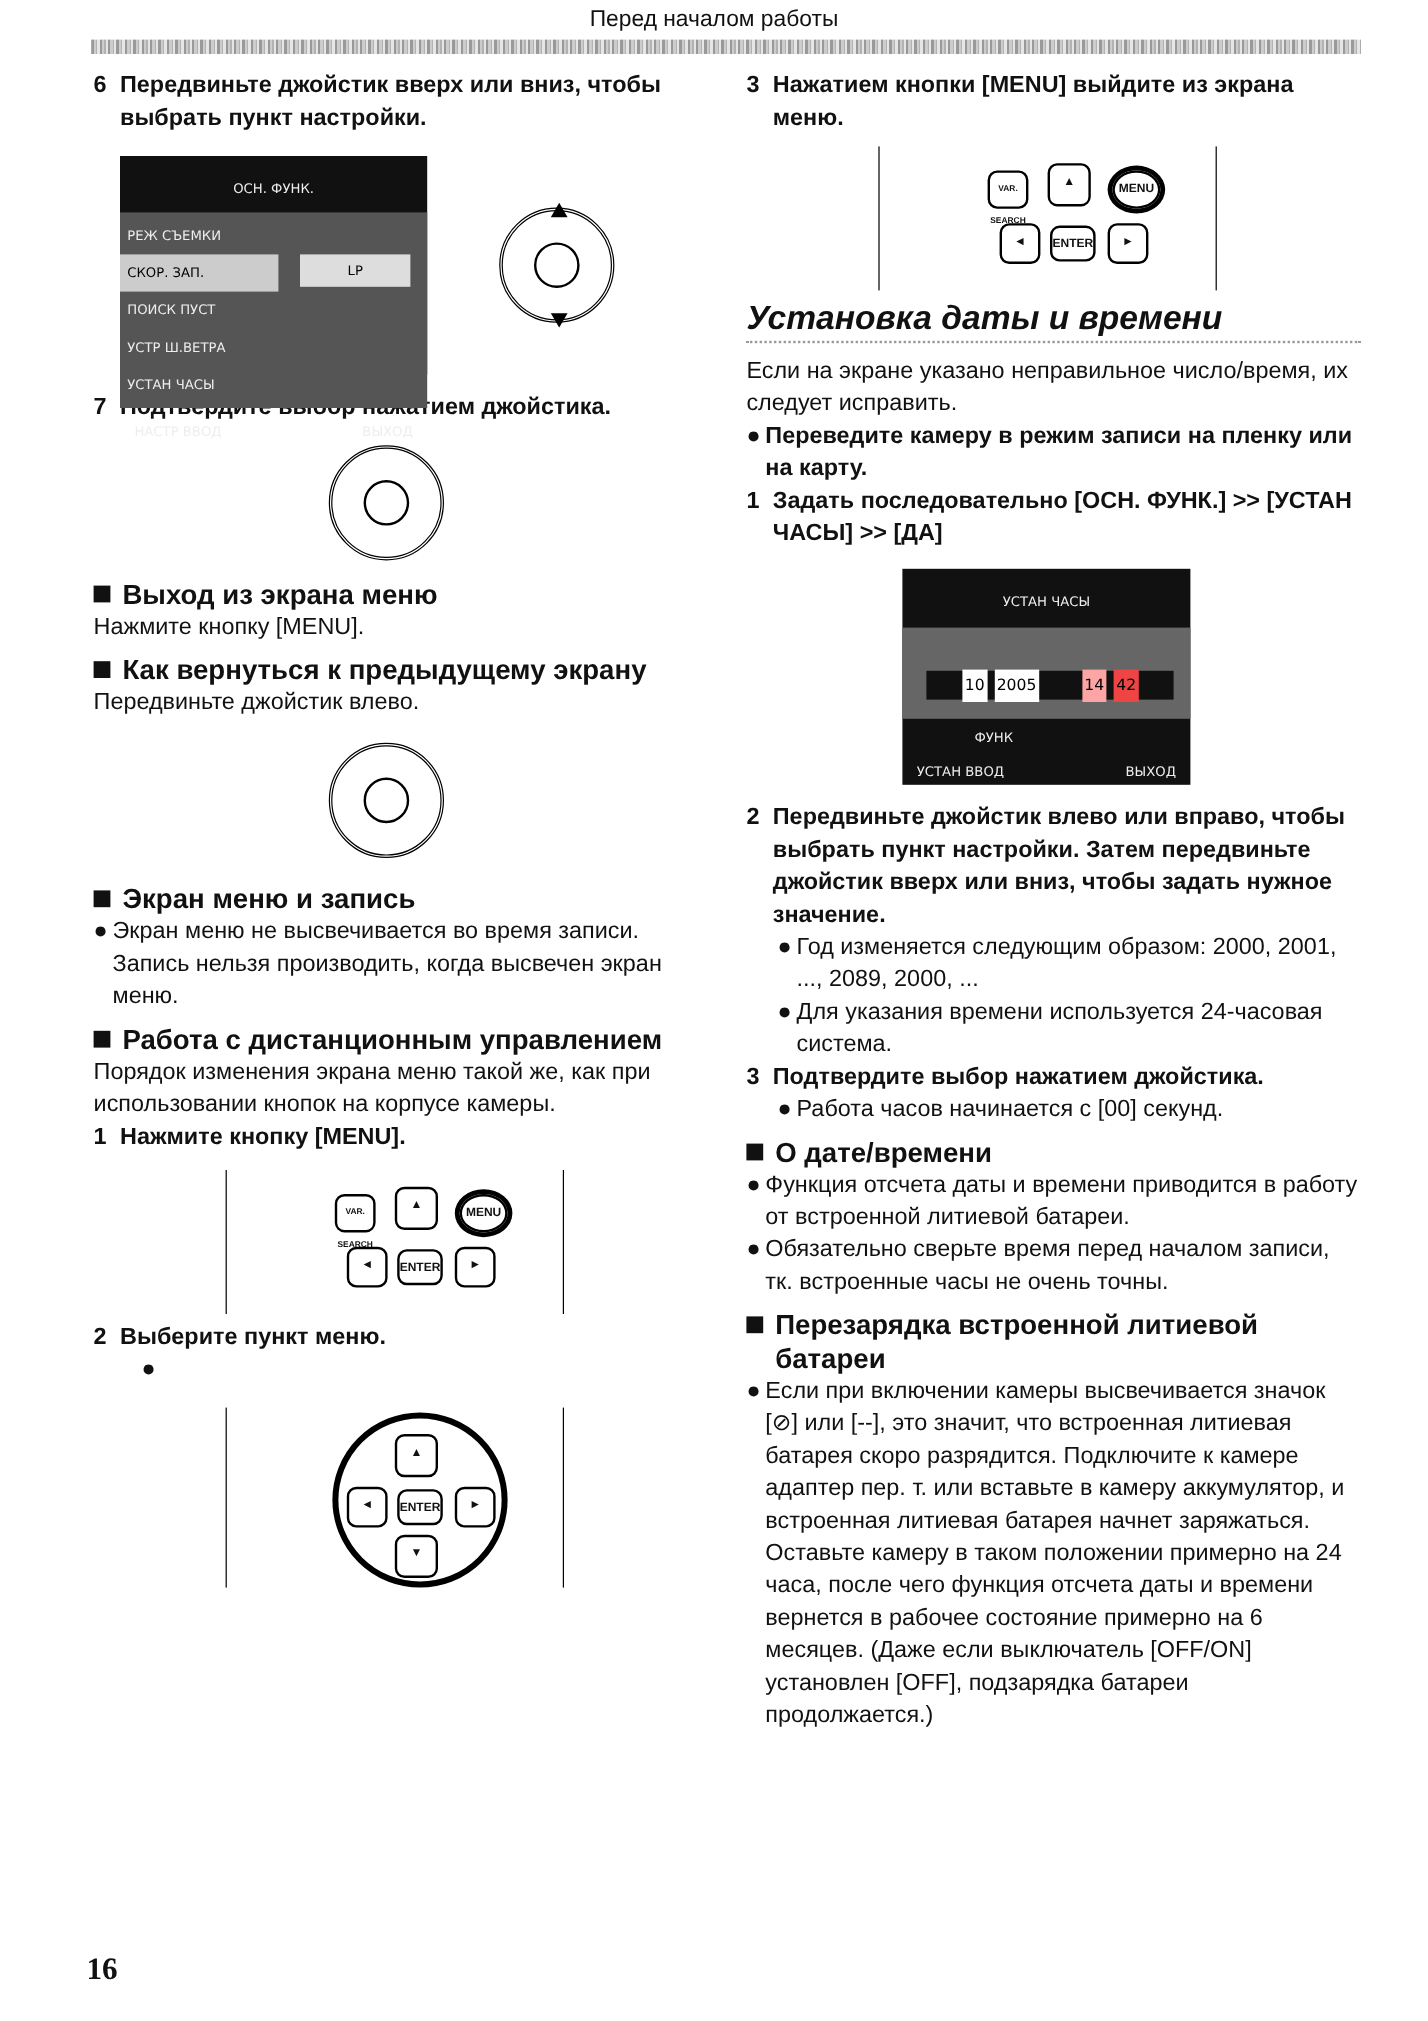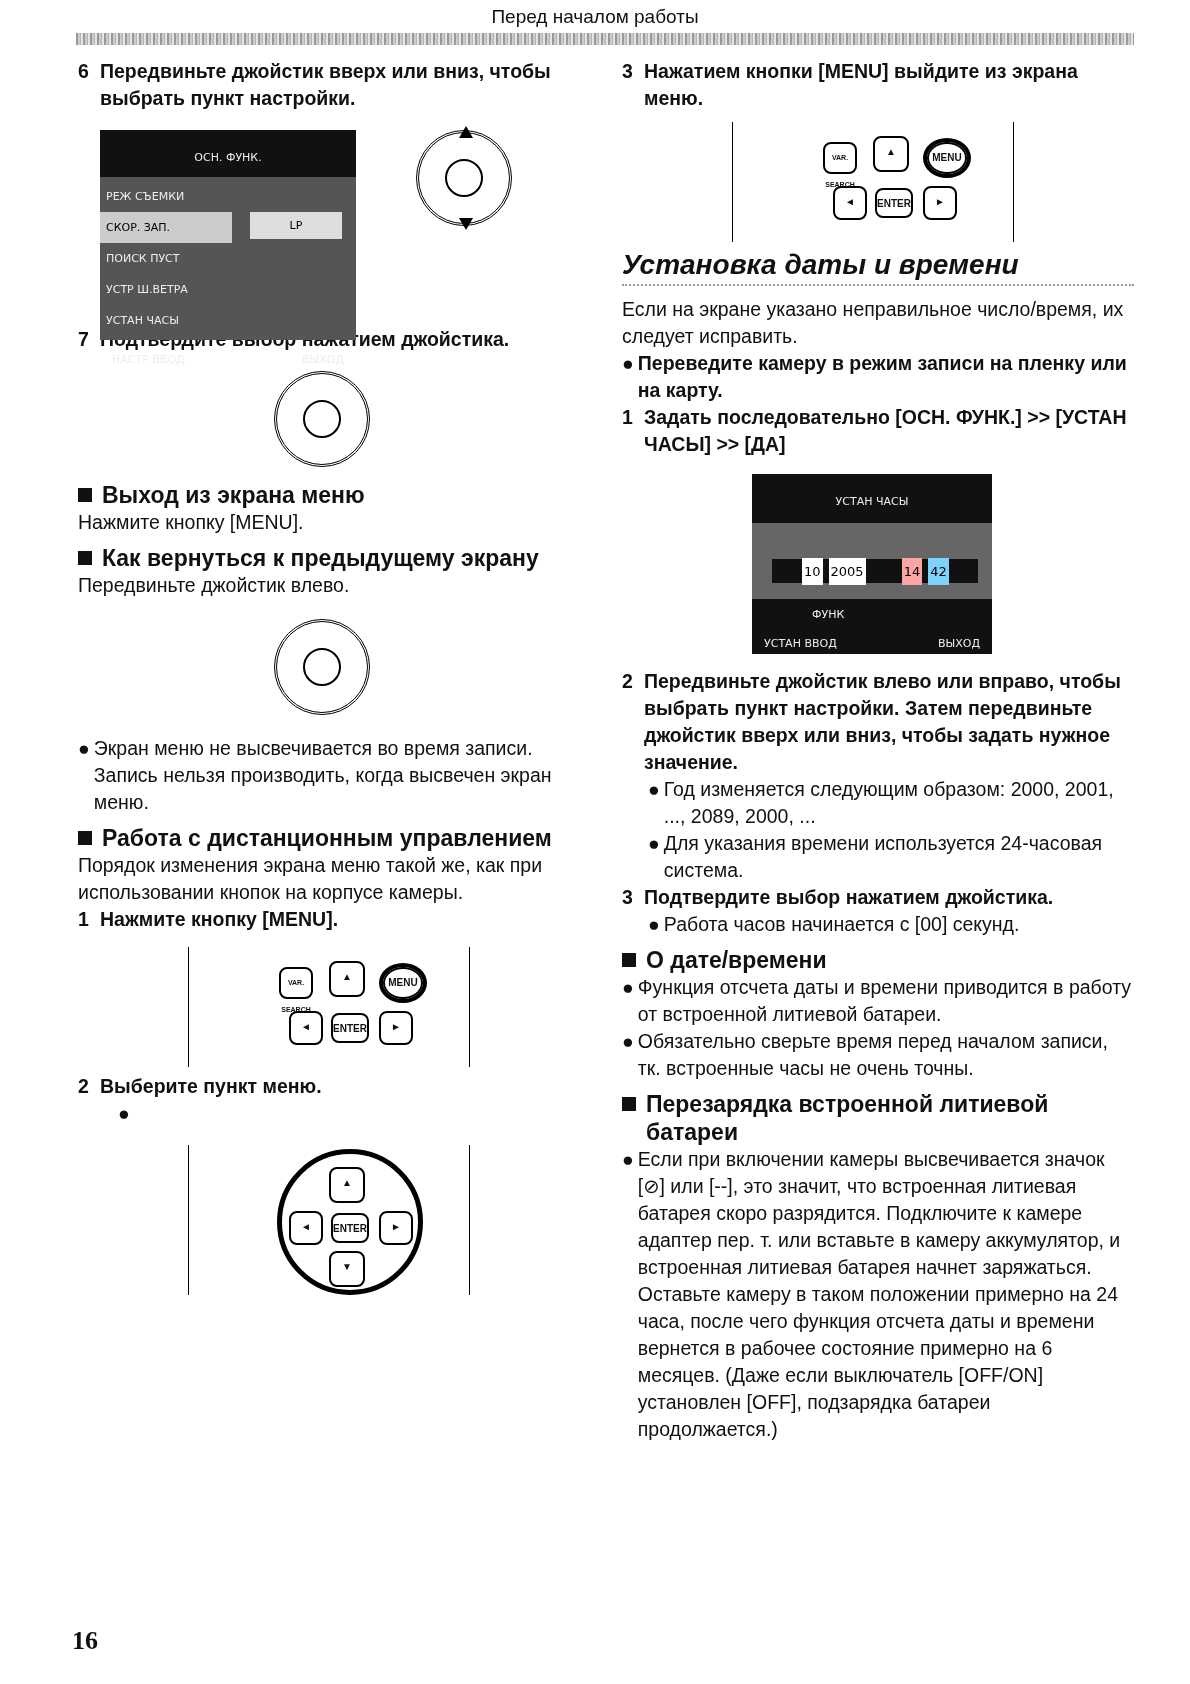--- a/index.html
+++ b/index.html
@@ -34,21 +34,21 @@
 
 <div class="hdr">Перед началом работы</div>
 <div class="hdr-bar"></div>
 
 <div class="col left">
   <div class="step">
       <span class="n">6</span>
       <span>Передвиньте джойстик вверх или вниз, чтобы выбрать пункт настройки.</span>
     </div>
 
-  <div style="display:flex;align-items:flex-start;gap:60px;margin:18px 0 14px 22px;">
+  <div style="display:flex;align-items:center;gap:60px;margin:18px 0 14px 22px;">
     <div class="lcd" style="width:256px;height:182px;">
       <div class="row" style="text-align:center;padding-top:14px;">ОСН. ФУНК.</div>
       <div style="background:#555;padding:4px 0;margin-top:4px;">
         <div class="row">РЕЖ СЪЕМКИ</div>
         <div class="row" style="background:#ccc;color:#000;width:120px;">СКОР. ЗАП.</div>
         <div class="row">ПОИСК ПУСТ</div>
         <div class="row">УСТР Ш.ВЕТРА</div>
         <div class="row">УСТАН ЧАСЫ</div>
       </div>
       <div style="position:absolute;left:150px;top:82px;width:92px;background:#ddd;color:#000;text-align:center;">LP</div>
@@ -79,20 +79,24 @@
   <p class="para">Нажмите кнопку [MENU].</p>
   <div class="sec" style="margin-top:8px;">
       <span class="sq"></span>
       <span>Как вернуться к предыдущему экрану</span>
     </div>
   <p class="para">Передвиньте джойстик влево.</p>
   <div style="margin:20px 0 20px 196px;" class="joy">
       <div class="inner"></div>
     </div>
 
+  <div class="sec">
+      <span class="sq"></span>
+      <span>Экран меню и запись</span>
+    </div>
   <div class="bul">
       <span class="dot">●</span>
       <span>Экран меню не высвечивается во время записи. Запись нельзя производить, когда высвечен экран меню.</span>
     </div>
 
   <div class="sec" style="margin-top:8px;">
       <span class="sq"></span>
       <span>Работа с дистанционным управлением</span>
     </div>
   <p class="para">Порядок изменения экрана меню такой же, как при использовании кнопок на корпусе камеры.</p>
@@ -154,21 +158,21 @@
       <span>Задать последовательно [ОСН. ФУНК.] &gt;&gt; [УСТАН ЧАСЫ] &gt;&gt; [ДА]</span>
     </div>
 
   <div class="lcd" style="width:240px;height:180px;margin:16px 0 14px 130px;">
     <div class="row" style="text-align:center;padding-top:14px;">УСТАН ЧАСЫ</div>
     <div style="background:#666;height:76px;margin-top:6px;position:relative;">
       <div style="position:absolute;left:20px;top:36px;right:14px;height:24px;background:#111;display:flex;gap:6px;align-items:center;padding-left:30px;">
         <span style="background:#fff;color:#000;padding:0 2px;font-size:13px;">10</span>
         <span style="background:#fff;color:#000;padding:0 2px;font-size:13px;">2005</span>
         <span style="background:#fca5a5;color:#000;padding:0 2px;font-size:13px;margin-left:30px;">14</span>
-        <span style="background:#7dd3fc;color:#000;padding:0 2px;font-size:13px;">42</span>
+        <span style="background:#ef4444;color:#000;padding:0 2px;font-size:13px;">42</span>
       </div>
     </div>
     <div class="row" style="padding-left:60px;">ФУНК</div>
     <div style="display:flex;justify-content:space-between;padding:0 12px;">
       <span>УСТАН  ВВОД</span>
       <span>ВЫХОД</span>
     </div>
   </div>
 
   <div class="step">

